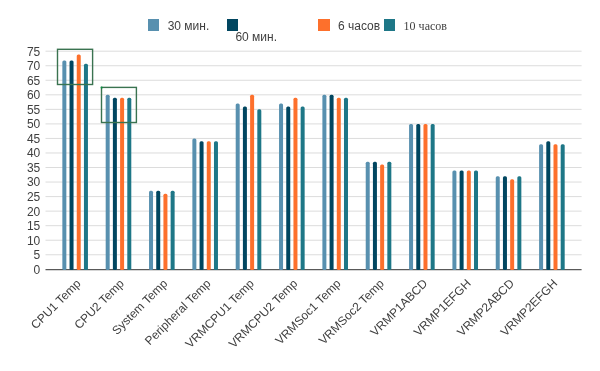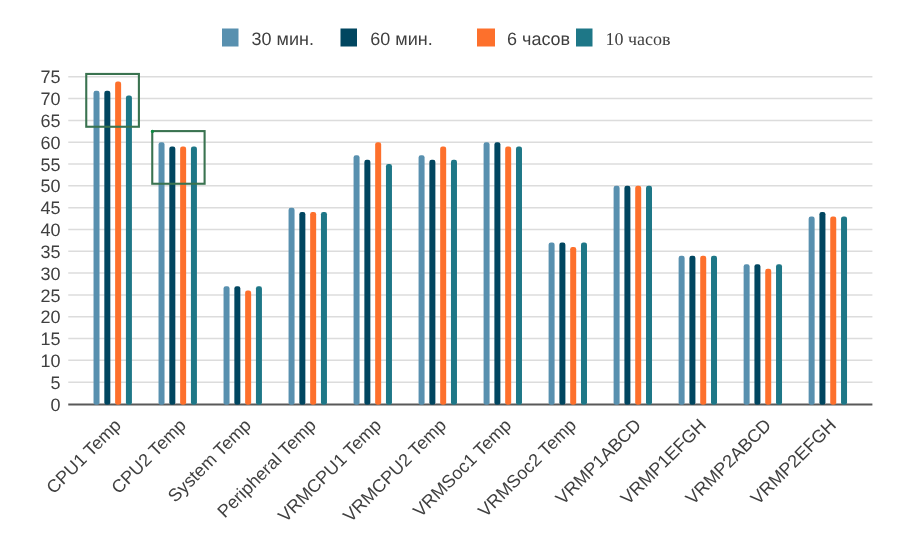--- a/index.html
+++ b/index.html
@@ -4,21 +4,21 @@
 <style>
   html,body{margin:0;padding:0;background:#ffffff;-webkit-font-smoothing:antialiased;}
   body{width:600px;height:371px;overflow:hidden;
        font-family:"Liberation Sans",sans-serif;}
   #root{position:relative;width:600px;height:371px;background:#ffffff;}
 
   
   .legend{position:absolute;left:0;top:0;width:600px;height:48px;padding-left:24px;}
   .legend-item{position:absolute;top:19.1px;display:flex;align-items:flex-start;}
   .legend-item.i0{left:147.7px;}
-  .legend-item.i1{left:226.9px;}
+  .legend-item.i1{left:226.9px;flex-direction:column;}
   .legend-item.i2{left:318px;text-align:center;}
   .legend-item.i3{left:383.6px;font-family:Liberation Serif, serif;}
   .swatch{width:11.5px;height:11.5px;display:block;flex:0 0 auto;}
   .swatch.s0{background:#5890af;}
   .swatch.s1{background:#014660;}
   .swatch.s2{background:#fd702c;}
   .swatch.s3{background:#1e7787;}
   .legend-label{font-size:12px;color:#3f3f3f;margin-left:8.5px;white-space:nowrap;
                 line-height:11.5px;position:relative;top:1.9px;}
 

